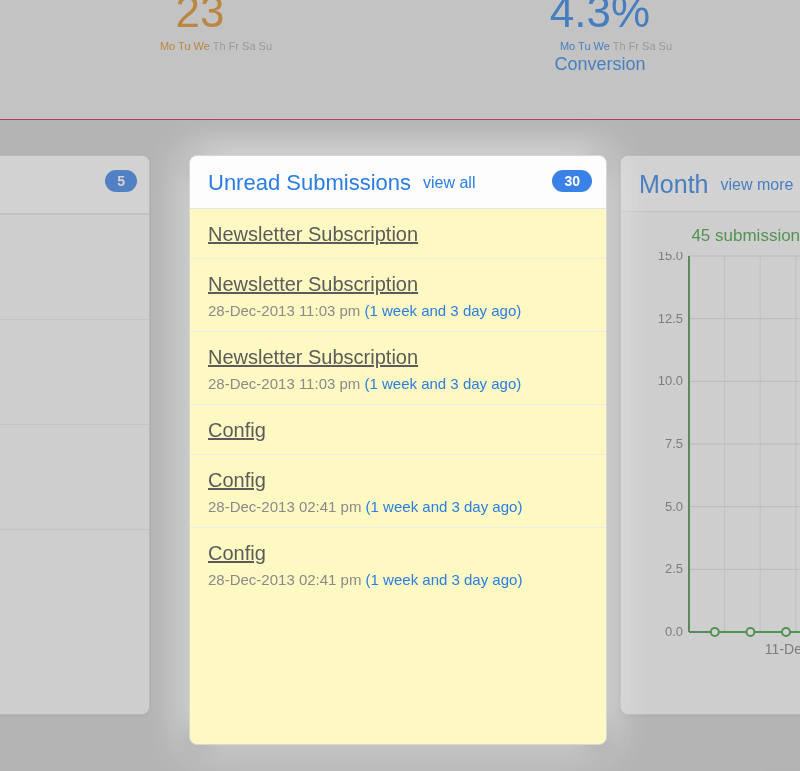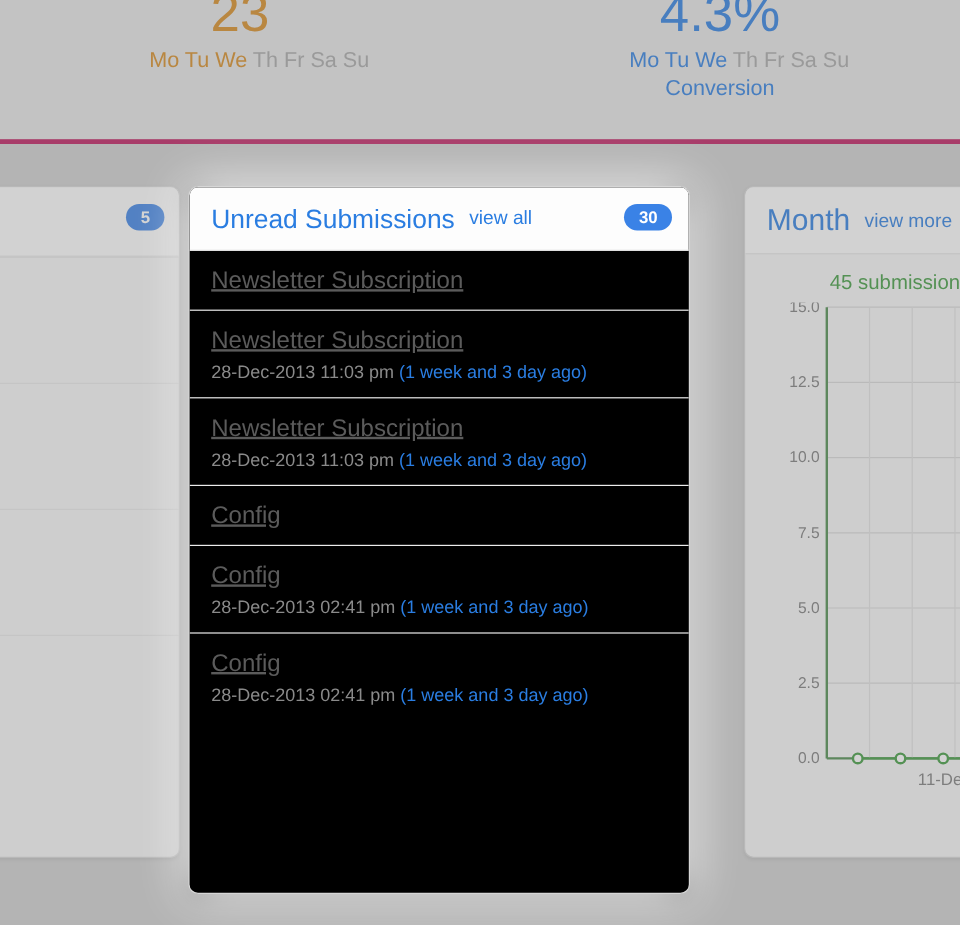--- a/index.html
+++ b/index.html
@@ -13,26 +13,26 @@
     position: absolute; inset: 0;
     background: rgba(128,128,128,0.35);
     pointer-events: none;
     z-index: 5;
   }
 
   
   .top {
     position: absolute; left: 0; right: 0; top: 0; height: 120px;
     background: #e6e6e6;
-    border-bottom: 4px solid #be185d;
+    border-bottom: 1px solid #be185d;
     display: flex;
   }
   .stat { flex: 1; text-align: center; padding-top: 0; }
   .stat-value { font-size: 44px; font-weight: 300; line-height: 1; margin-top: -10px; }
-  .stat-days { font-size: 18px; margin-top: 6px; margin-left: 32px; }
+  .stat-days { font-size: 11px; margin-top: 6px; margin-left: 32px; }
   .stat-days .on { font-weight: 500; }
   .stat-label { font-size: 18px; font-weight: 400; margin-top: 2px; }
   .orange, .orange .on { color: #d78a1f; }
   .blue, .blue .on { color: #2a7de1; }
   .off { color: #a8a8a8; }
 
   
   .row {
     position: absolute; top: 155px; left: 0; right: 0; bottom: 0;
   }
@@ -68,23 +68,23 @@
   .left-row {
     border-top: 1px solid #eaeaea;
     padding: 30px 18px 12px 18px;
     height: 105px;
     color: #888; font-size: 17px;
     display: flex; align-items: flex-end;
   }
 
   
   #panel-center {
-    left: 157px; width: 418px; top: 0; height: 590px;
+    left: 189px; width: 418px; top: 0; height: 590px;
     z-index: 10;
-    background: #000000;
+    background: #fef9c3;
     box-shadow: 0 0 40px rgba(255,255,255,0.9), 0 4px 18px rgba(0,0,0,0.25);
   }
   .sub-item {
     border-top: 1px solid #ececec;
     padding: 14px 18px 12px 18px;
   }
   .sub-item:first-of-type { border-top: none; }
   .sub-title { color: #5b5b5b; font-size: 20px; font-weight: 400; text-decoration: underline; }
   .sub-meta { color: #8a8a8a; font-size: 15px; margin-top: 6px; }
   .sub-ago { color: #2a7de1; }

